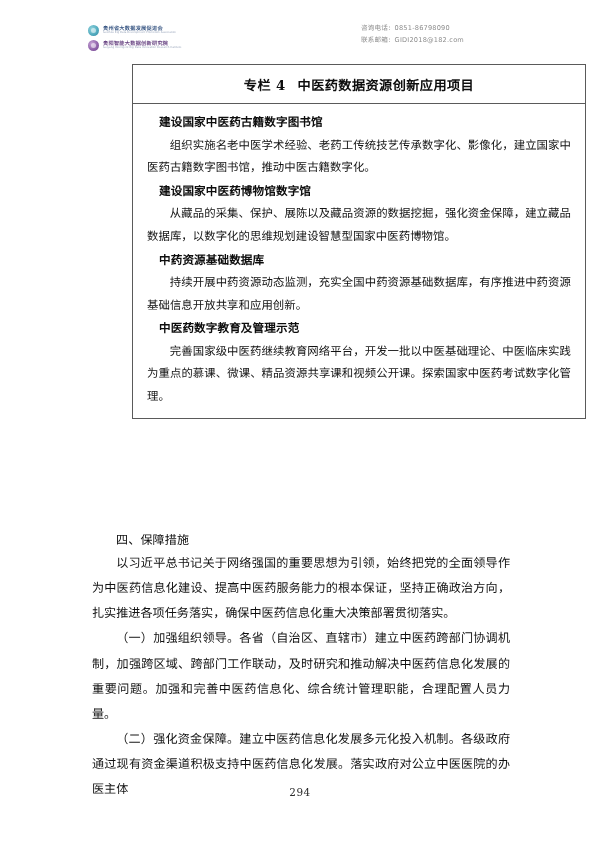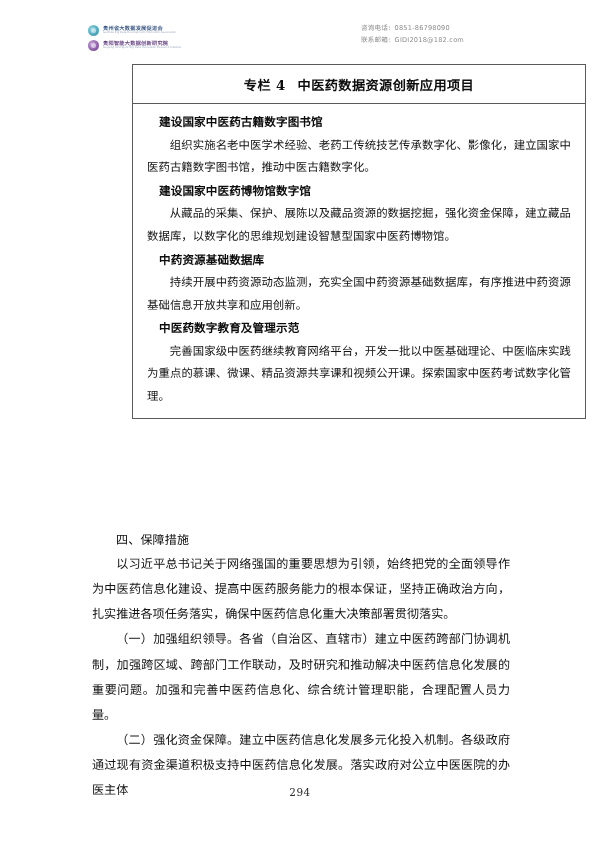--- a/index.html
+++ b/index.html
@@ -174,21 +174,21 @@
     font-family: "DejaVu Serif", "Liberation Serif", serif;
     font-weight: normal;
     font-size: 12px;
     line-height: 2.0;
     margin-left: 24px;
     letter-spacing: 0.2px;
     color: #0d0d0d;
   }
 
   .para {
-    font-family: Liberation Sans, sans-serif;
+    font-family: Liberation Mono, monospace;
     font-size: 12.1px;
     line-height: 2.08;
     letter-spacing: 0.02px;
     text-align: justify;
     text-justify: inter-ideograph;
     text-indent: 2em;
     color: #121212;
     margin: 0;
   }
 

